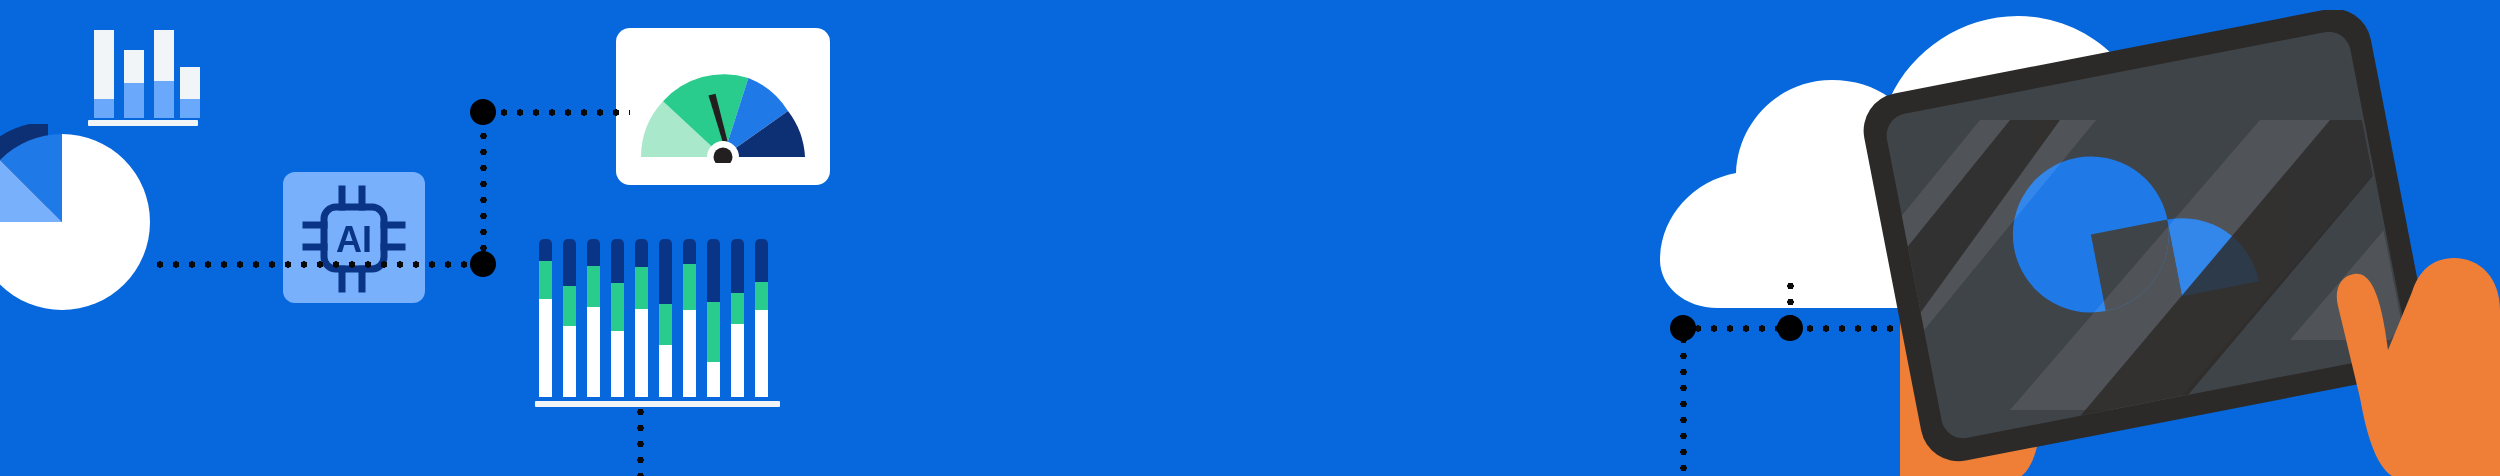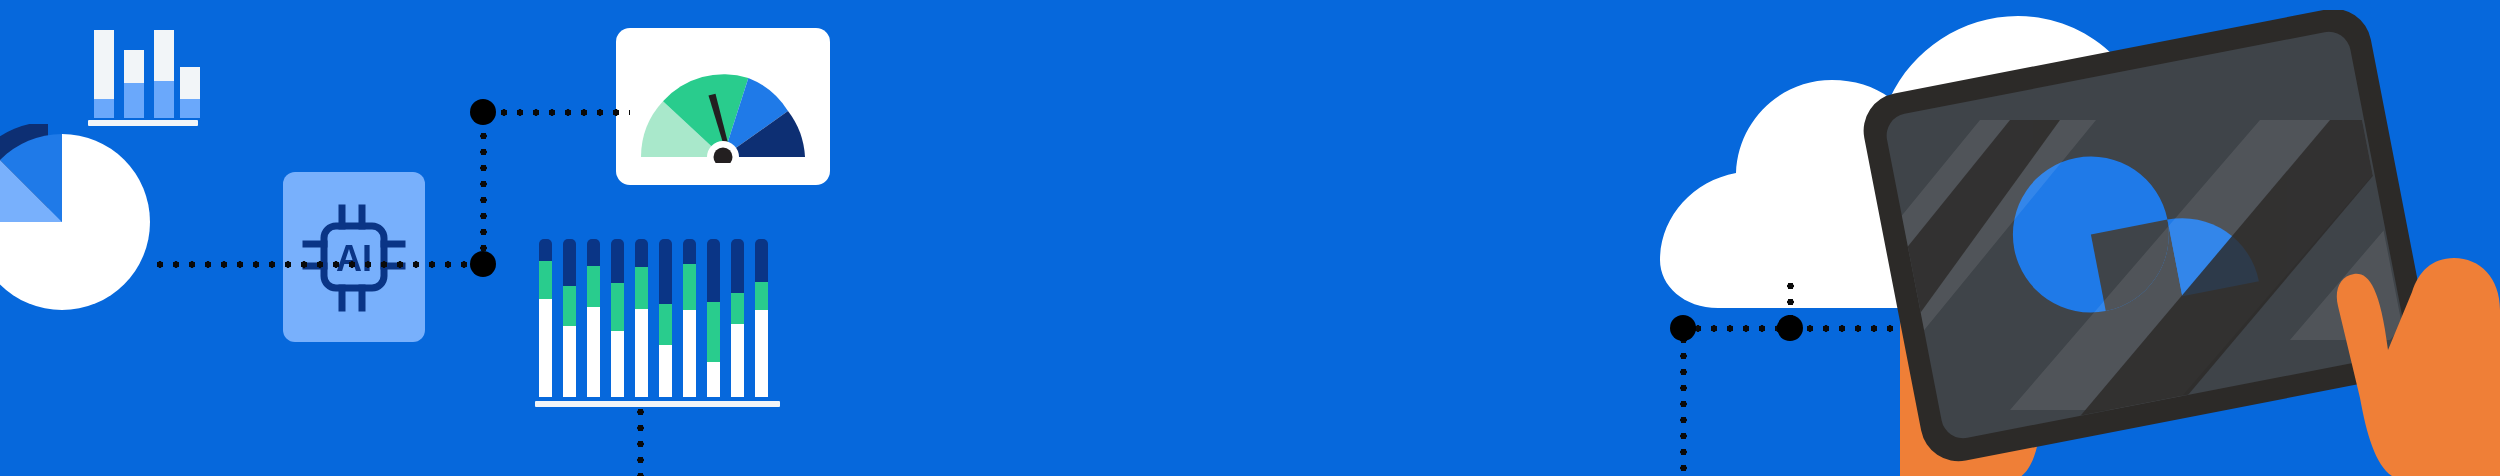--- a/index.html
+++ b/index.html
@@ -31,21 +31,21 @@
   #barchart{left:88px;top:30px;width:110px;height:96px;}
   #barchart .bar{position:absolute;bottom:8px;width:20px;background:#f2f5f8;}
   #barchart .bar .fill{position:absolute;bottom:0;left:0;width:100%;background:#6aa8fb;}
   #barchart .axis{position:absolute;left:0;bottom:0;width:110px;height:6px;background:#f2f5f8;border-radius:1px;}
 
   
   #pie{left:-36px;top:124px;width:196px;height:196px;}
 
   
   #aicard{
-    left:283px;top:172px;width:142px;height:170px;
+    left:283px;top:172px;width:142px;height:131px;
     background:#78b0fc;border-radius:12px;
   }
   #aicard svg{position:absolute;left:50%;top:50%;transform:translate(-50%,-50%);}
 
   
   #gaugecard{
     left:616px;top:28px;width:214px;height:157px;
     background:#ffffff;border-radius:14px;
   }
   #gaugecard svg{position:absolute;left:50%;bottom:22px;transform:translateX(-50%);}

